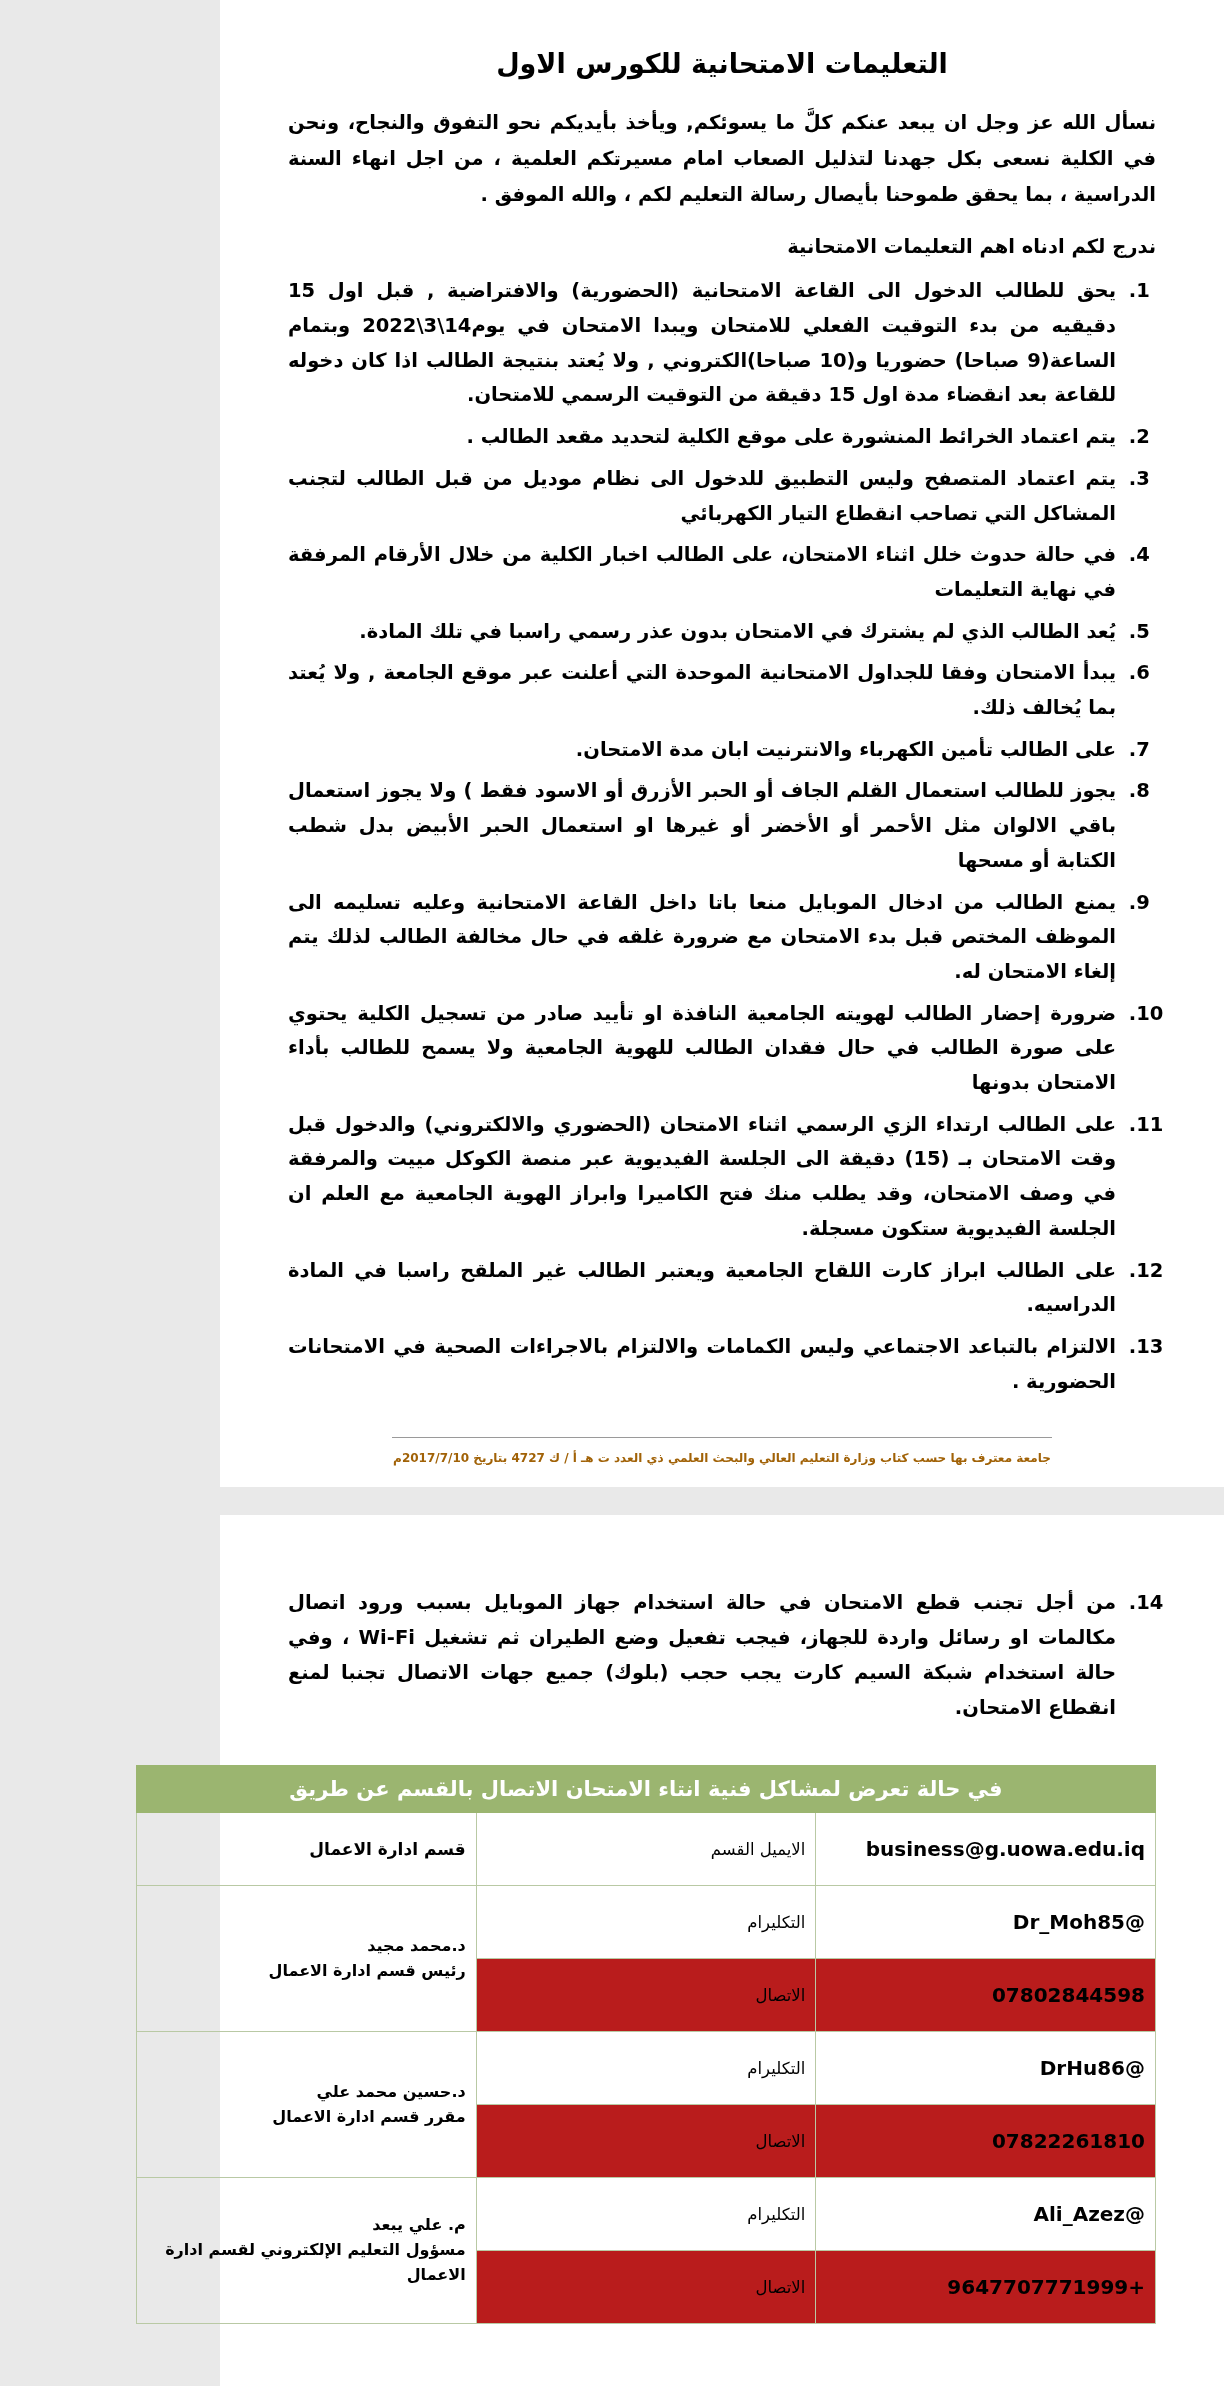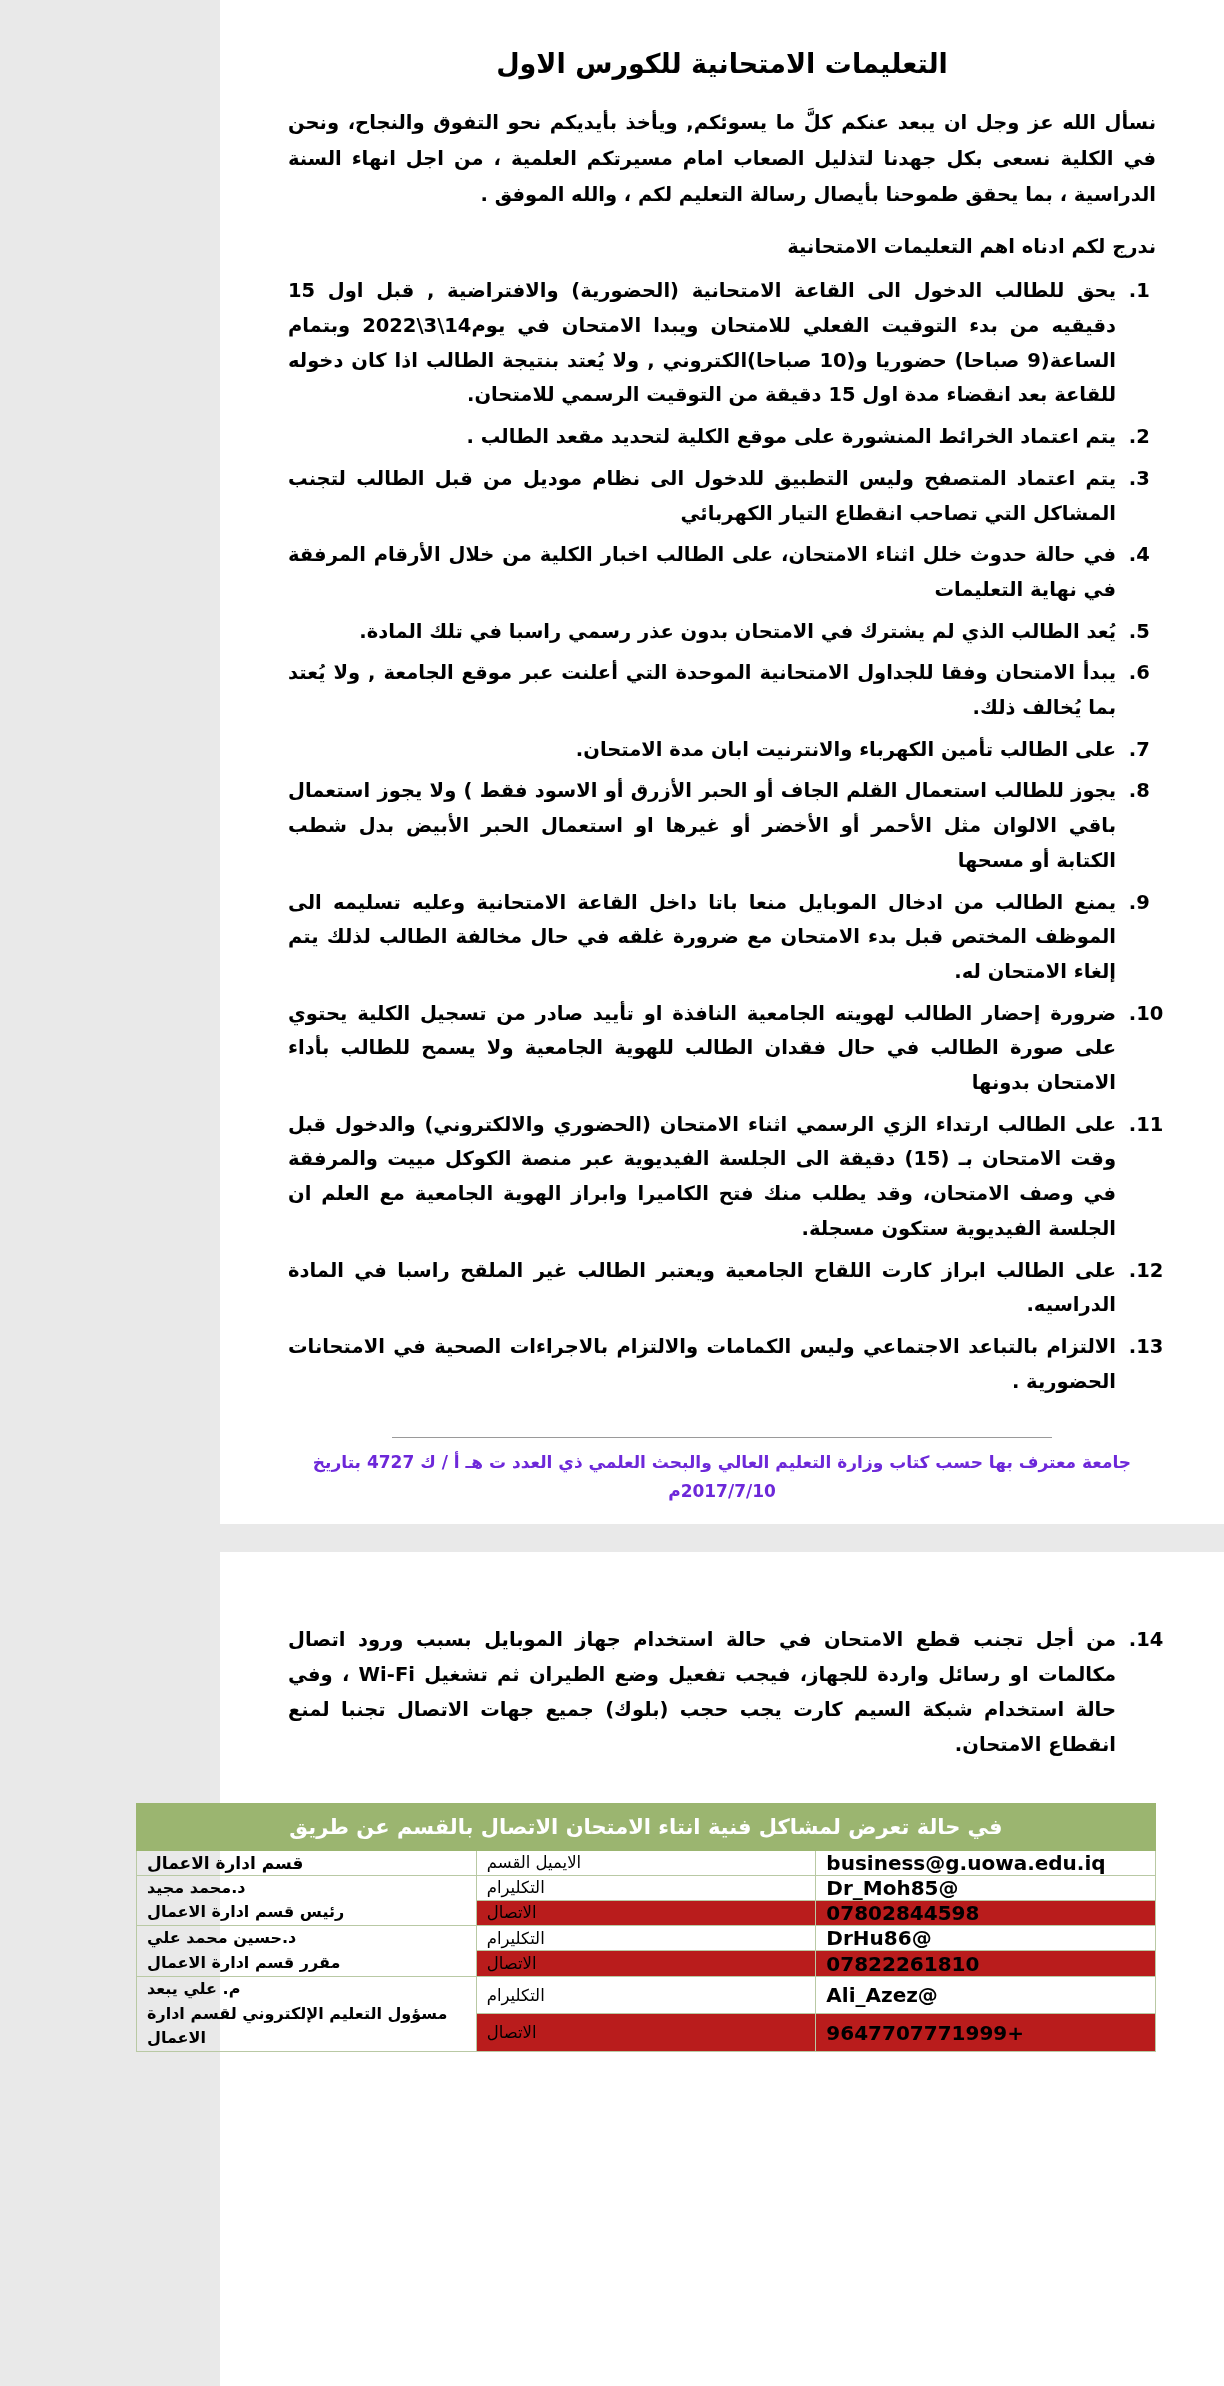--- a/index.html
+++ b/index.html
@@ -69,22 +69,22 @@
     font-weight: bold;
   }
   .footer-rule {
     border: none;
     border-top: 1px solid #9a9a9a;
     width: 660px;
     margin: 38px auto 10px auto;
   }
   .footer-line {
     text-align: center;
-    font-size: 17px;
-    color: #6d28d9;
+    font-size: 12px;
+    color: #a16207;
     line-height: 1.7;
     font-weight: bold;
   }
   ol.rules2 {
     margin: 0 0 40px 0;
     padding: 0 34px 0 0;
     font-weight: bold;
     list-style-type: decimal;
   }
   ol.rules2 > li {
@@ -103,23 +103,23 @@
     background: #9bb570;
     color: #ffffff;
     font-size: 21px;
     font-weight: bold;
     text-align: center;
     padding: 11px 6px;
     border: 1px solid #9bb570;
   }
   table.contacts td {
     border: 1px solid #b9c9a4;
-    padding: 0 10px;
+    padding: 24px 10px;
     font-size: 16.5px;
-    text-align: left;
+    text-align: right;
     vertical-align: middle;
   }
   table.contacts td.dept {
     font-weight: bold;
     font-size: 17px;
   }
   table.contacts td.value {
     font-weight: bold;
     font-size: 20px;
   }

